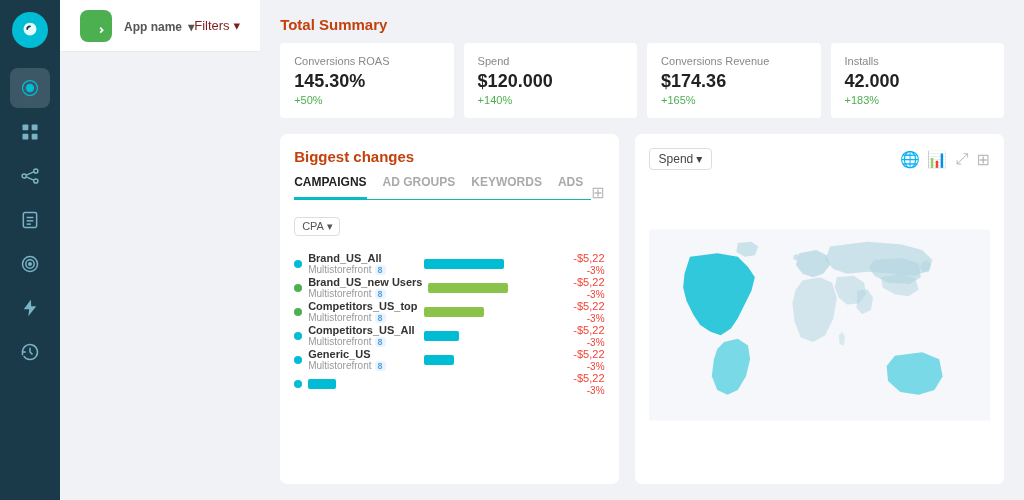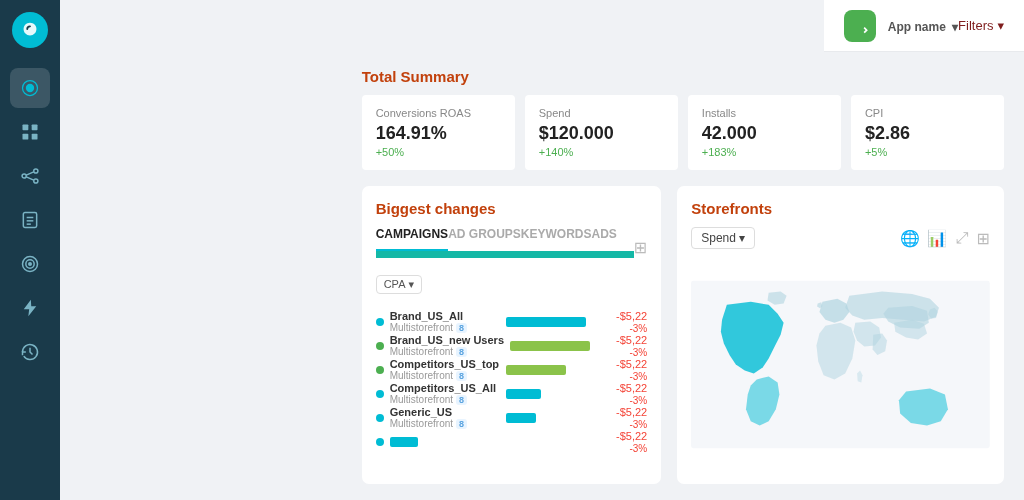--- a/index.html
+++ b/index.html
@@ -28,21 +28,21 @@
       width: 40px; height: 40px;
       border-radius: 8px;
       display: flex; align-items: center; justify-content: center;
       cursor: pointer;
       color: #7ab3c4;
     }
     .sidebar-item.active { background: rgba(255,255,255,0.15); color: #00bcd4; }
     .sidebar-item svg { width: 20px; height: 20px; }
 
     
-    .main { flex: 1; display: flex; flex-direction: column; overflow: hidden; align-items: flex-end; }
+    .main { flex: 1; display: flex; flex-direction: row; overflow: hidden; }
 
     
     .header {
       background: #fff;
       height: 52px;
       display: flex; align-items: center; justify-content: space-between;
       padding: 0 20px;
       border-bottom: 1px solid #e8eaed;
       flex-shrink: 0;
     }
@@ -88,21 +88,21 @@
       flex: 1;
       min-width: 0;
       padding: 14px;
       display: flex;
       flex-direction: column;
       overflow: hidden;
     }
     .panel-right { flex: 1.1; }
 
     
-    .tabs { display: flex; border-bottom: 7px solid #14b8a6; margin-bottom: 10px; padding-bottom: 0; }
+    .tabs { display: flex; gap: 16px; border-bottom: 1px solid #14b8a6; margin-bottom: 10px; padding-bottom: 0; }
     .tab {
       font-size: 12px; font-weight: 600; color: #aaa;
       padding-bottom: 8px; cursor: pointer; border-bottom: 2px solid transparent;
     }
     .tab.active { color: #222; border-bottom: 2px solid #00bcd4; }
     .tab-icon { margin-left: auto; color: #bbb; font-size: 16px; cursor: pointer; }
 
     
     .cpa-btn {
       font-size: 11px; color: #555; border: 1px solid #ddd; border-radius: 4px;
@@ -234,37 +234,37 @@
     </button>
   </div>
 
   <div class="content">
 
     <div>
       <div class="section-title">Total Summary</div>
       <div class="summary-cards" id="summary-cards">
           <div class="summary-card">
     <div class="card-label">Conversions ROAS</div>
-    <div class="card-value">164.91%</div>
+    <div class="card-value">145.30%</div>
     <div class="card-change">+50%</div>
   </div>
           <div class="summary-card">
     <div class="card-label">Spend</div>
     <div class="card-value">$120.000</div>
     <div class="card-change">+140%</div>
   </div>
           <div class="summary-card">
+    <div class="card-label">Conversions Revenue</div>
+    <div class="card-value">$174.36</div>
+    <div class="card-change">+165%</div>
+  </div>
+          <div class="summary-card">
     <div class="card-label">Installs</div>
     <div class="card-value">42.000</div>
     <div class="card-change">+183%</div>
-  </div>
-          <div class="summary-card">
-    <div class="card-label">CPI</div>
-    <div class="card-value">$2.86</div>
-    <div class="card-change">+5%</div>
   </div>
         </div>
     </div>
 
     <div class="panels">
 
       <div class="panel">
         <div class="section-title">Biggest changes</div>
         <div class="tabs-row">
           <div class="tabs" id="campaign-tabs">
@@ -369,21 +369,20 @@
               </div>
     <div class="campaign-change">
       <span class="change-neg">-$5,22</span><br>
       <span class="change-pct">-3%</span>
     </div>
   </div>
           </div>
       </div>
 
       <div class="panel panel-right">
-        <div class="section-title">Storefronts</div>
         <div class="storefront-header">
           <button class="spend-btn">
             <span>Spend</span>
             <span>▾</span>
           </button>
           <div class="storefront-icons">
             <span>🌐</span>
             <span>📊</span>
             <span>⤢</span>
             <span>⊞</span>

